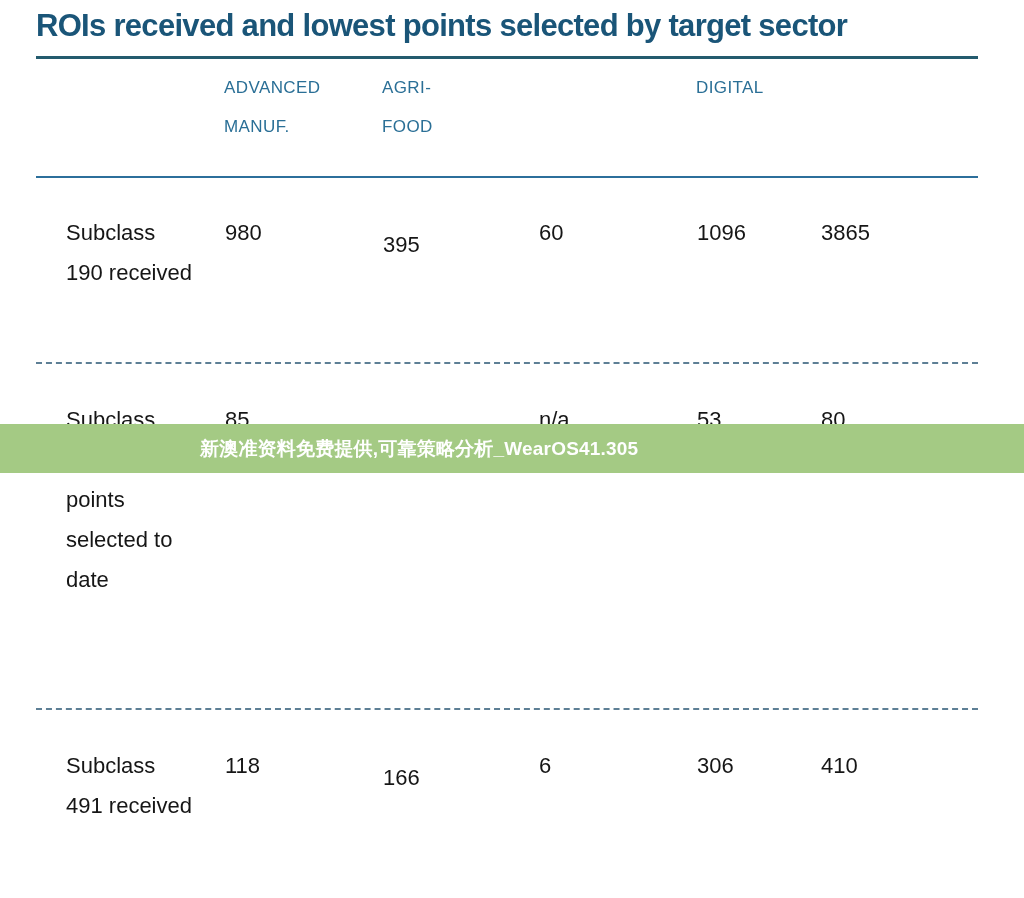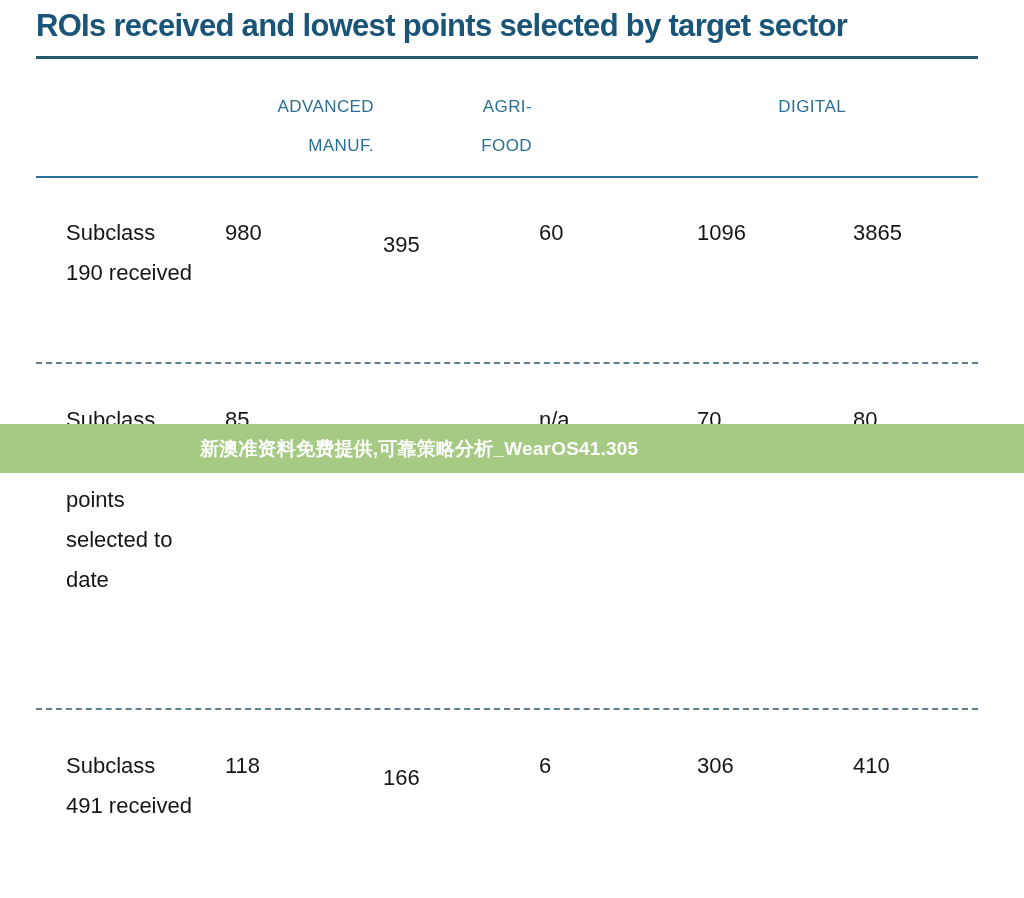--- a/index.html
+++ b/index.html
@@ -97,34 +97,34 @@
     font-size: 22px;
     line-height: 40px;
     font-weight: 400;
   }
 
   
   .c0 { left: 225px; }
   .c1 { left: 383px; margin-top: 12px; }
   .c2 { left: 539px; }
   .c3 { left: 697px; }
-  .c4 { left: 853px; }
+  .c4 { left: 821px; }
 
   .h0 { left: 224px; width: 150px; }
   .h1 { left: 382px; width: 150px; }
   .h2 { left: 538px; width: 152px; }
   .h3 { left: 696px; width: 150px; }
   .h4 { left: 852px; width: 140px; }
 
   
   .r0 { top: 213px; }
   .r1 { top: 400px; }
   .r2 { top: 746px; }
 
-  .head-row { top: 87px; text-align: right; }
+  .head-row { top: 68px; }
 
   
   .watermark-band {
     position: absolute;
     left: 0;
     top: 424px;
     width: 1024px;
     height: 49px;
     background: #a4ca84;
   }
@@ -173,21 +173,21 @@
     <div class="cell c2 r0">60</div>
     <div class="cell c3 r0">1096</div>
     <div class="cell c4 r0">3865</div>
 
     <div class="rule-dashed d1"></div>
 
     <div class="row-label r1">Subclass 190 - Lowest points selected to date</div>
     <div class="cell c0 r1">85</div>
     <div class="cell c1 r1">80</div>
     <div class="cell c2 r1">n/a</div>
-    <div class="cell c3 r1">70</div>
+    <div class="cell c3 r1">53</div>
     <div class="cell c4 r1">80</div>
 
     <div class="rule-dashed d2"></div>
 
     <div class="row-label r2">Subclass 491 received</div>
     <div class="cell c0 r2">118</div>
     <div class="cell c1 r2">166</div>
     <div class="cell c2 r2">6</div>
     <div class="cell c3 r2">306</div>
     <div class="cell c4 r2">410</div>

